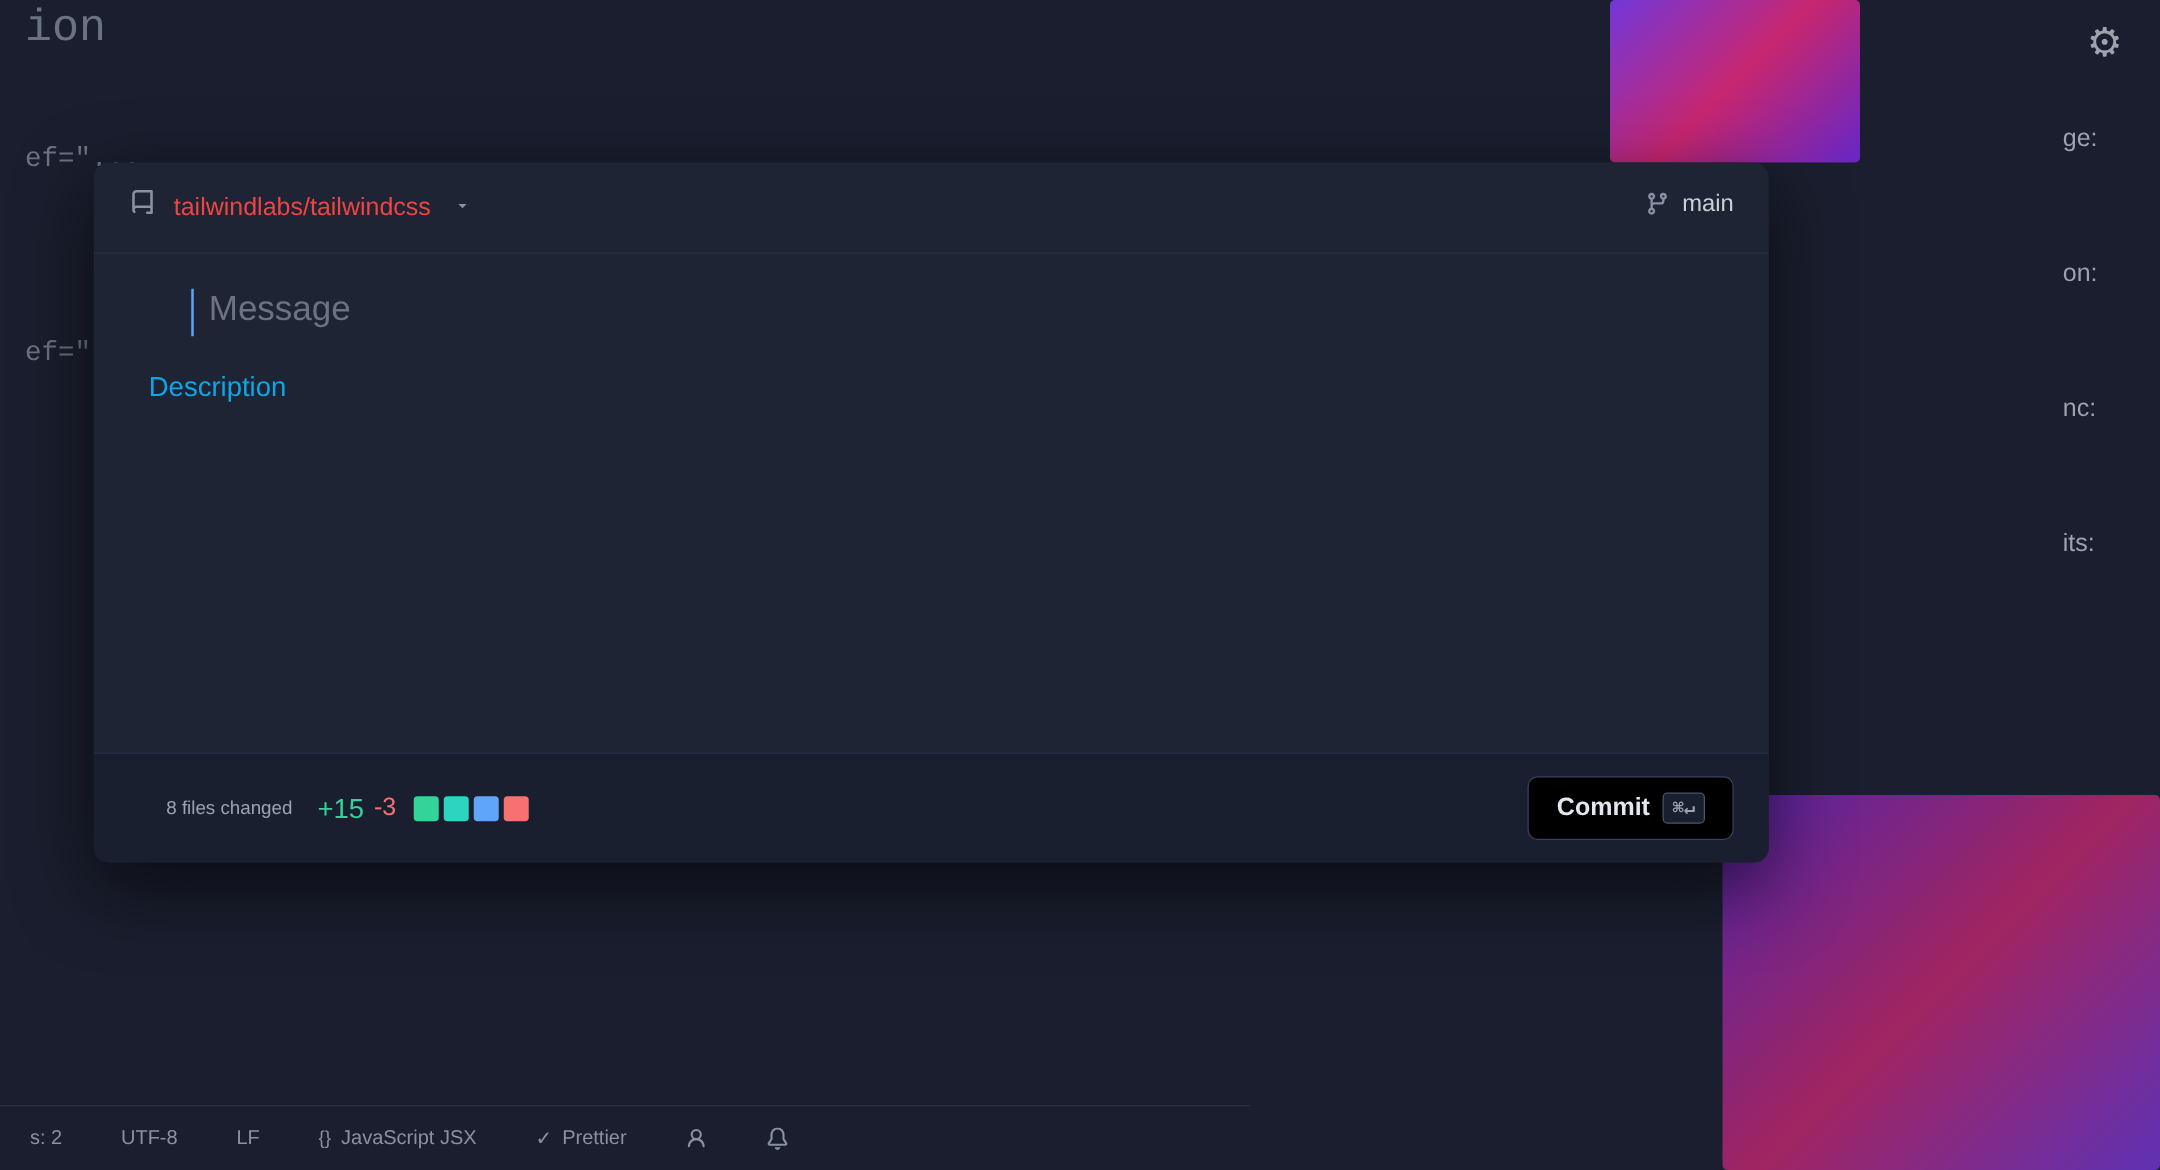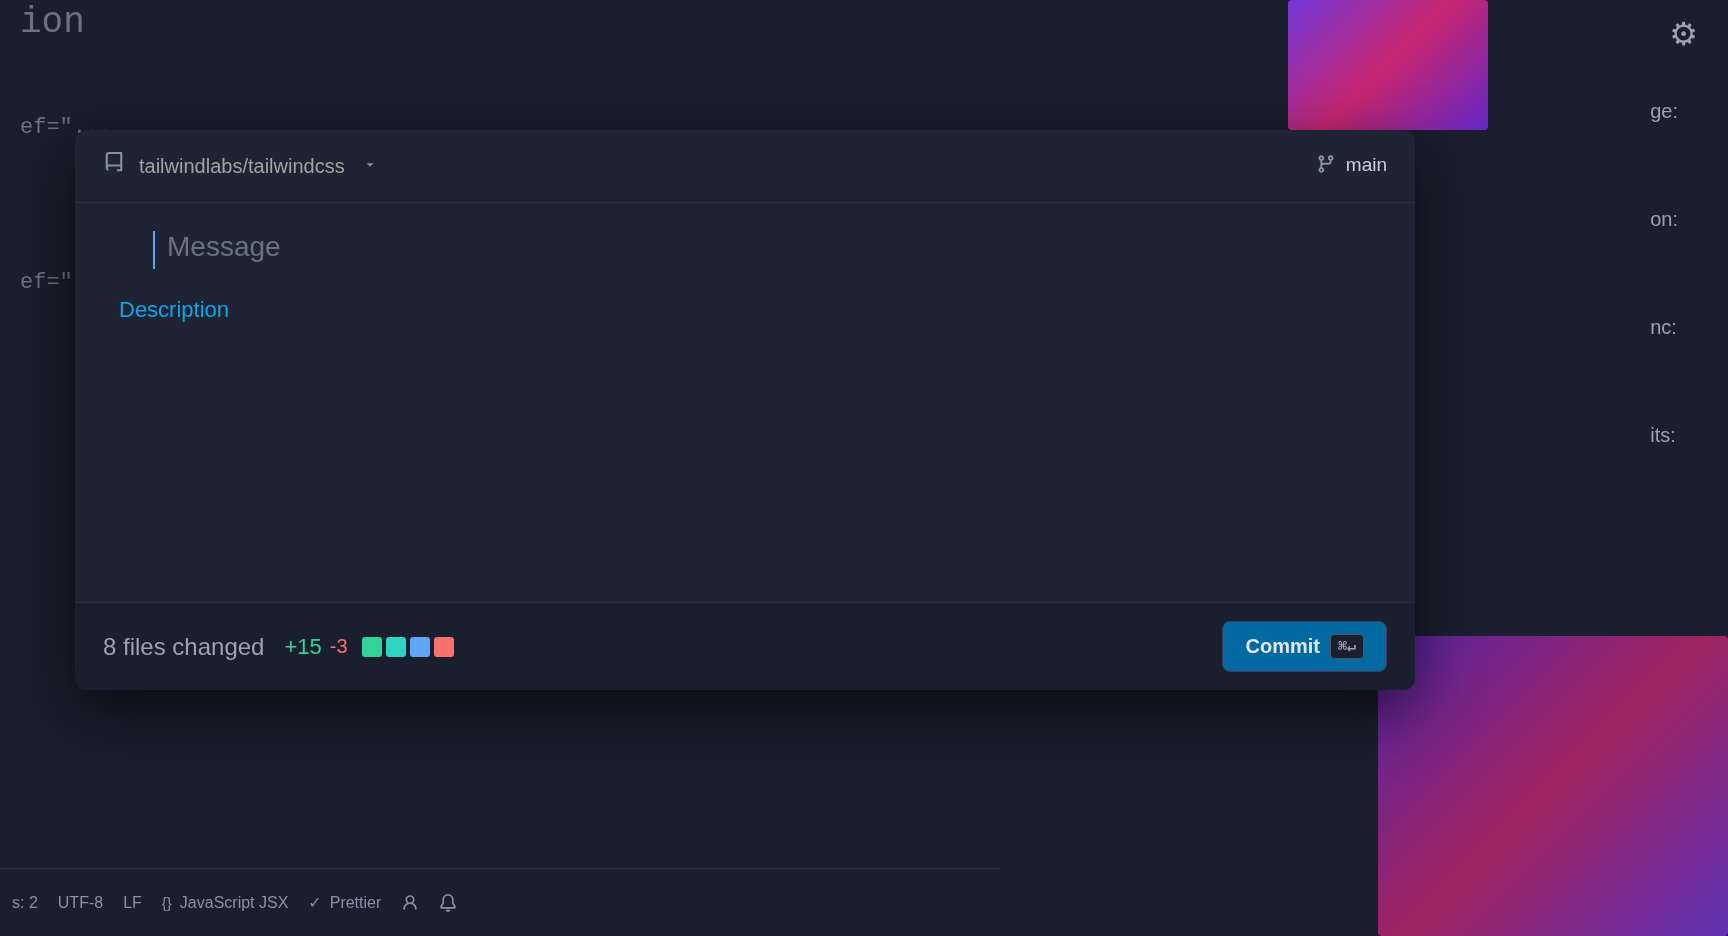--- a/index.html
+++ b/index.html
@@ -95,21 +95,21 @@
       gap: 14px;
       cursor: pointer;
     }
 
     .repo-icon {
       color: #8892a4;
       font-size: 22px;
     }
 
     .repo-name {
-      color: #a3a3a3;
+      color: #ef4444;
       font-size: 20px;
       font-weight: 500;
     }
 
     .chevron-down {
       color: #8892a4;
       font-size: 16px;
       margin-left: 4px;
     }
 
@@ -178,21 +178,22 @@
     }
 
     .files-info {
       display: flex;
       align-items: center;
       gap: 20px;
     }
 
     .files-changed-text {
       color: #9ca3af;
-      font-size: 24px;
+      font-size: 15px;
+      margin-left: 30px;
     }
 
     .diff-stats {
       display: flex;
       align-items: center;
       gap: 8px;
     }
 
     .additions {
       color: #34d399;
@@ -221,21 +222,21 @@
 
     .dot-green { background: #34d399; }
     .dot-teal { background: #2dd4bf; }
     .dot-blue { background: #60a5fa; }
     .dot-red { background: #f87171; }
 
     .commit-btn {
       display: flex;
       align-items: center;
       gap: 10px;
-      background: #0369a1;
+      background: #000000;
       color: #e2e8f0;
       border: 1px solid #3a4160;
       border-radius: 8px;
       padding: 12px 22px;
       font-size: 20px;
       font-weight: 600;
       cursor: pointer;
     }
 
     .kbd {
@@ -250,27 +251,27 @@
       color: #9ca3af;
       font-family: 'Courier New', monospace;
     }
 
     
     .status-bar {
       position: absolute;
       bottom: 0;
       left: 0;
       width: 1000px;
-      height: 68px;
+      height: 52px;
       background: #1a1e2e;
       border-top: 1px solid #2a3045;
       display: flex;
       align-items: center;
-      gap: 20px;
-      padding: 0 12px;
+      gap: 47px;
+      padding: 0 24px;
       color: #8892a4;
       font-size: 16px;
     }
 
     .status-item {
       display: flex;
       align-items: center;
       gap: 8px;
       white-space: nowrap;
     }

